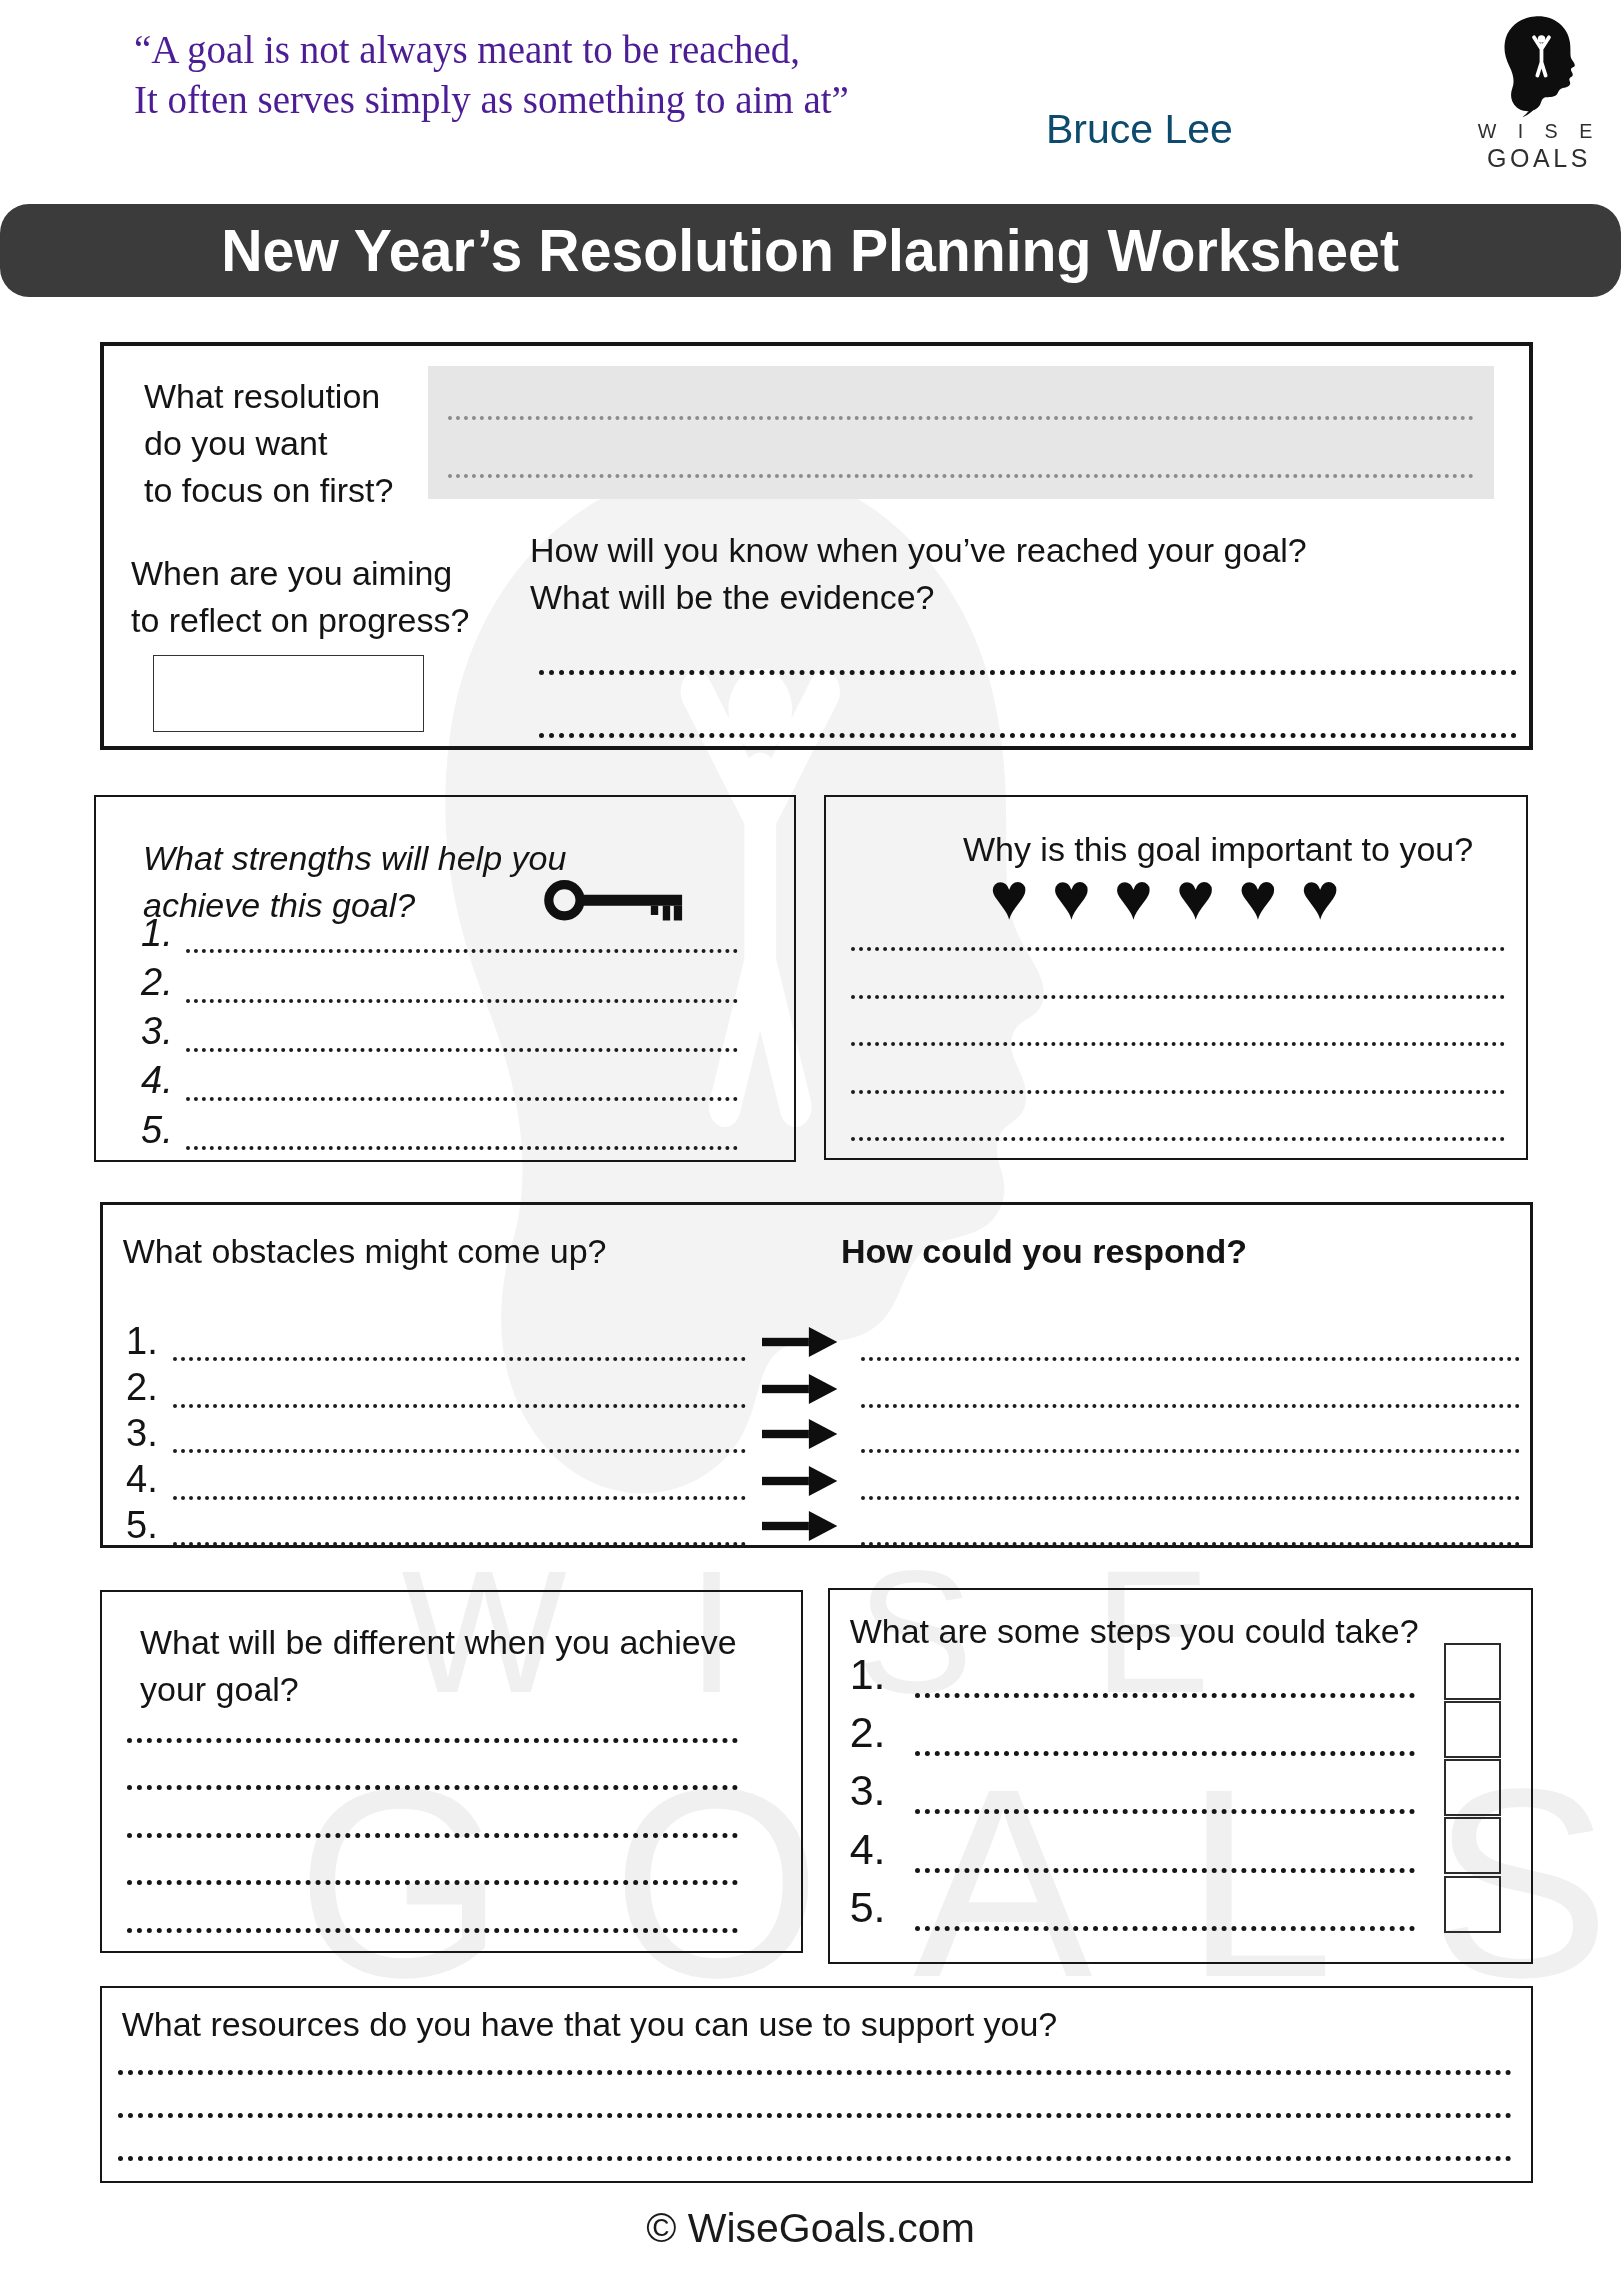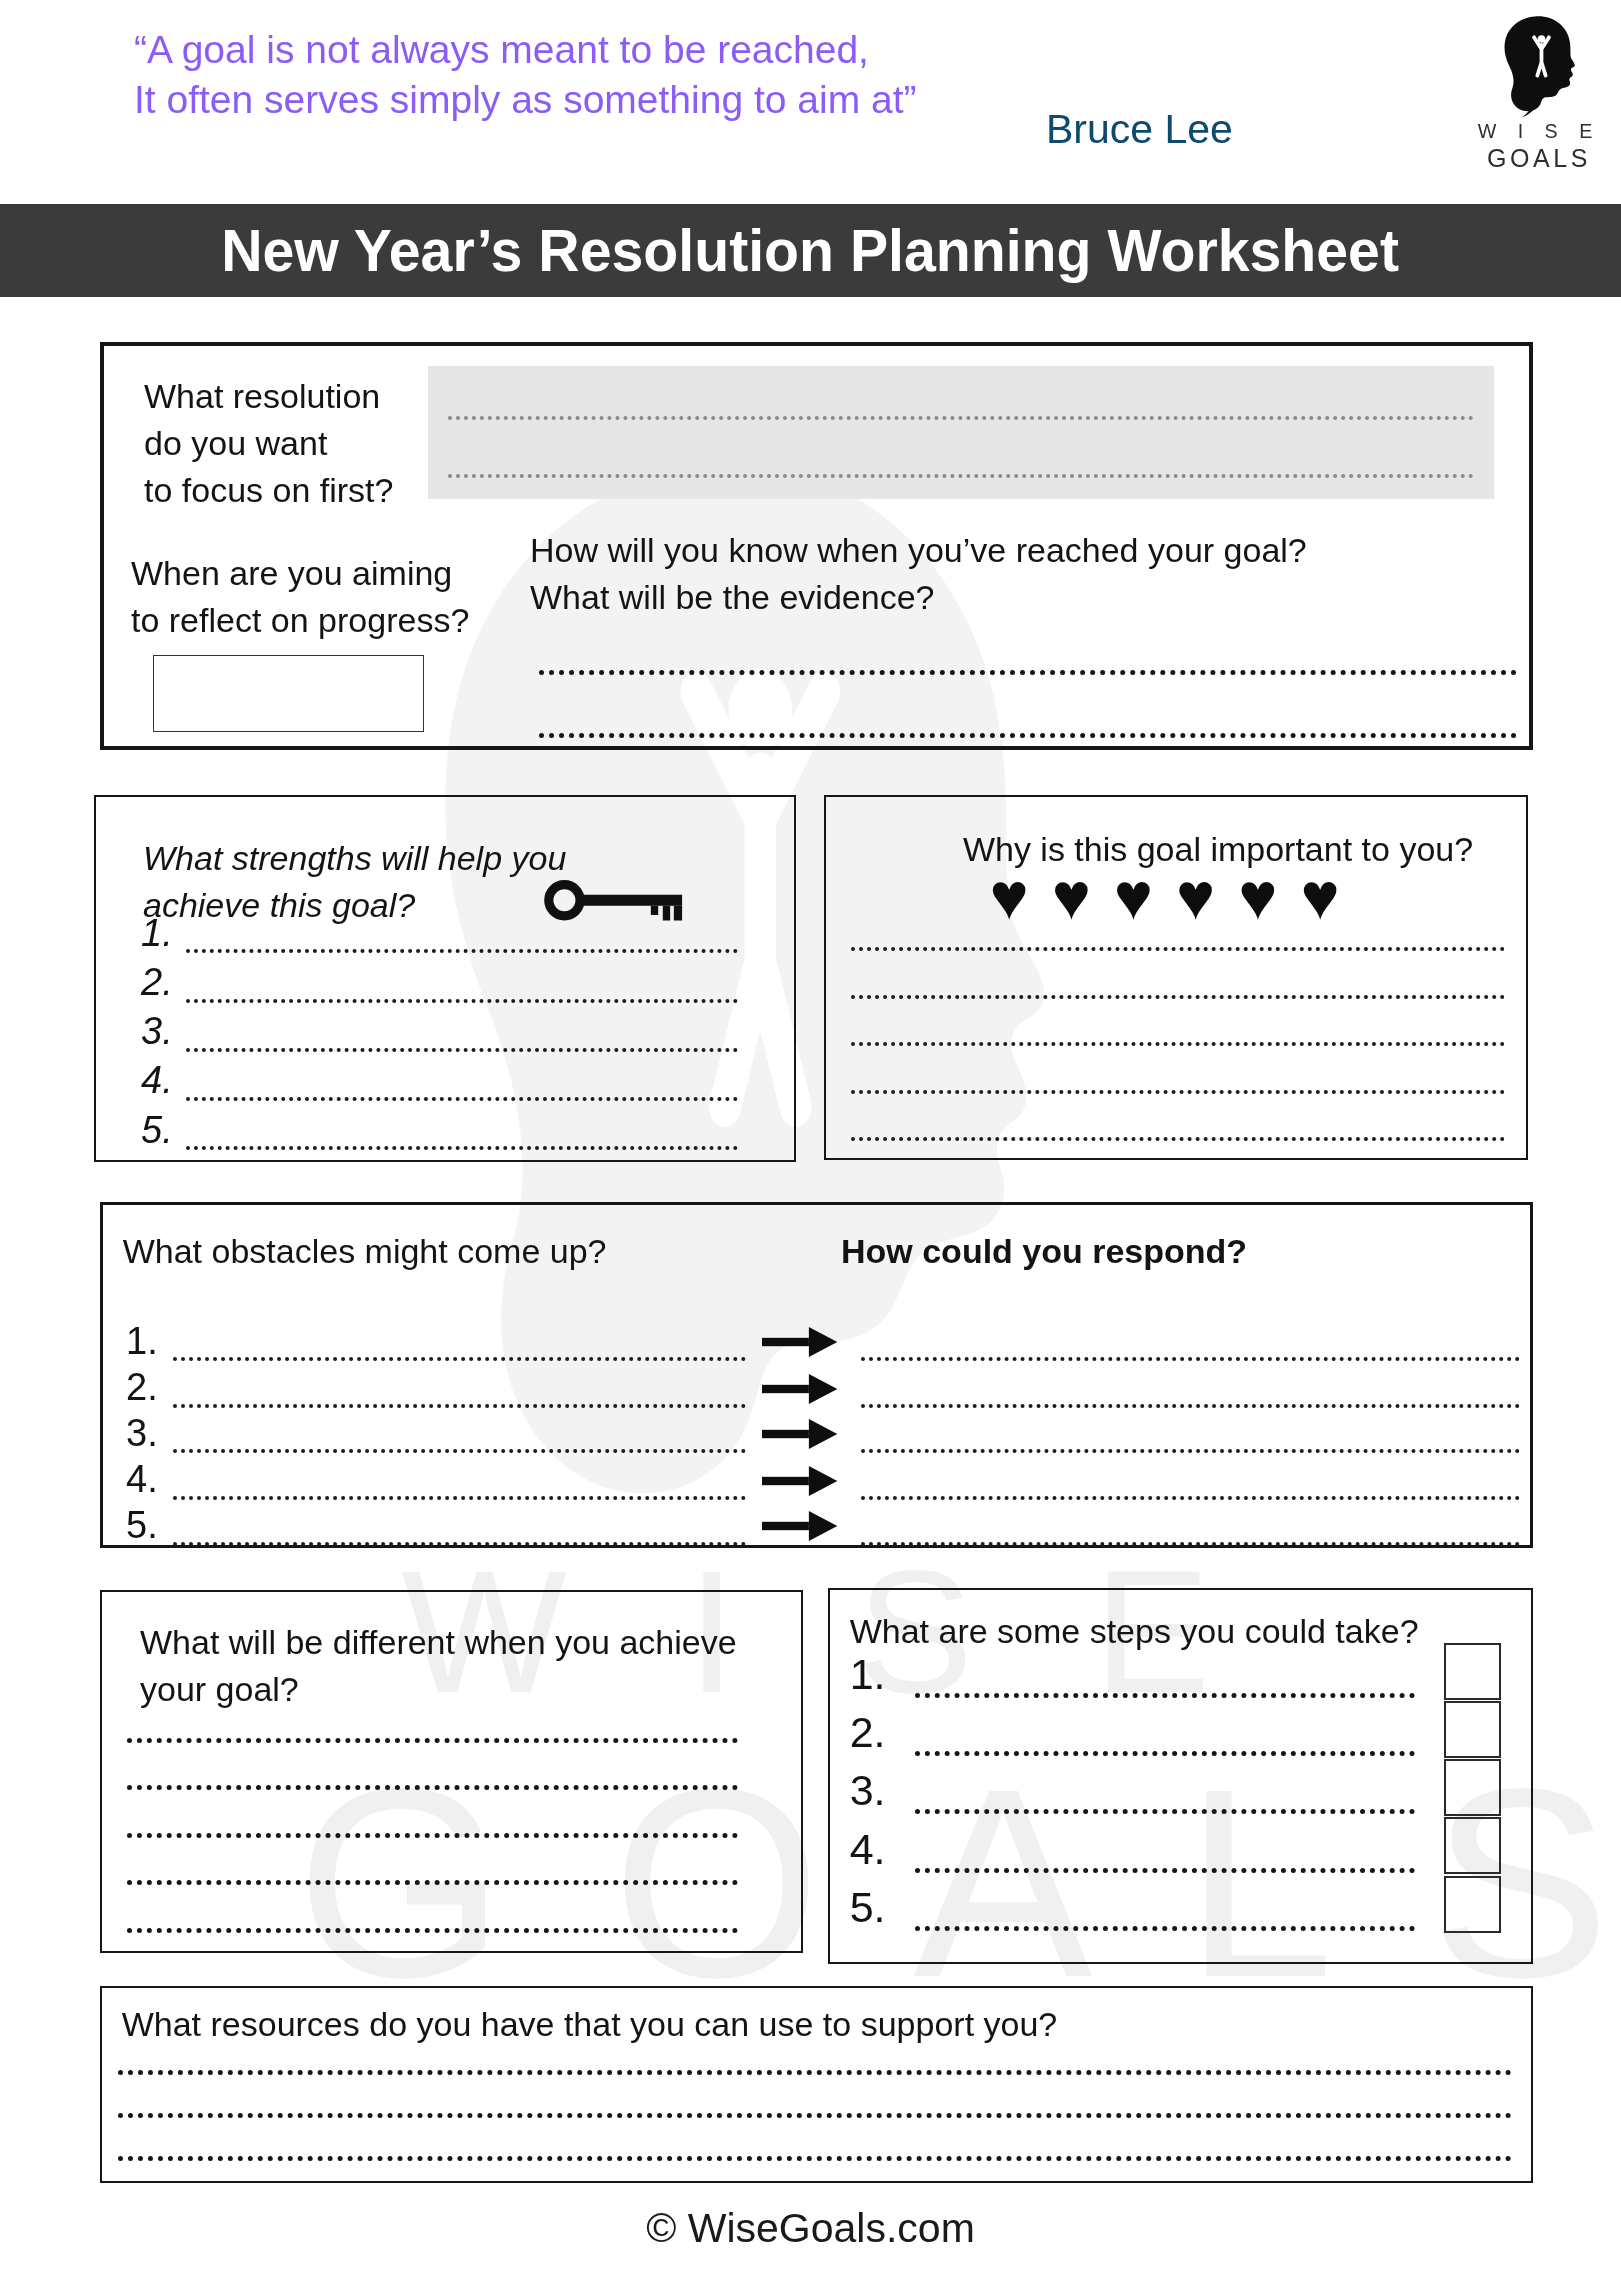--- a/index.html
+++ b/index.html
@@ -6,29 +6,29 @@
   #page{
     position:relative;width:1621px;height:2293px;overflow:hidden;
     background:#ffffff;color:#161616;
     font-family:"Liberation Sans", sans-serif;
   }
   .abs{position:absolute;}
   
   .wm{color:#f3f3f3;user-select:none;}
   .wm-word{color:#f0f0f0;font-weight:400;white-space:nowrap;text-align:center;}
   
-  .quote{font-size:39px;line-height:50px;color:#8b5cf6;}
+  .quote{font-size:39px;line-height:50px;color:#4c1d95;font-family:Liberation Serif, serif;}
   .attribution{font-size:41px;color:#0c4a6e;}
   .logo{width:152px;text-align:center;color:#2f2f2f;}
   .logo svg{display:block;margin:0 auto;}
   .logo .w1{font-size:19.7px;letter-spacing:8px;margin-top:1.8px;}
   .logo .w2{font-size:25px;letter-spacing:3.6px;margin-top:0.9px;}
   
   .banner{left:0;top:204px;width:1621px;height:93px;background:#3b3b3b;
-          display:flex;align-items:center;justify-content:center;}
+          display:flex;align-items:center;justify-content:center;border-radius:29px;}
   .banner-title{color:#ffffff;font-size:59px;font-weight:bold;transform:scaleX(.97);white-space:nowrap;}
   
   .panel{position:absolute;border:2.7px solid #161616;box-sizing:border-box;background:transparent;}
   .qtitle{font-size:34px;line-height:47px;color:#141414;}
   .qtitle span{display:block;white-space:nowrap;}
   .num{font-size:38px;color:#141414;}
   .num-big{font-size:43px;color:#141414;}
   .dots{height:0;border-bottom:5.4px dotted #161616;}
   .dots.thin{border-bottom:4.5px dotted #1c1c1c;}
   .dots.gray{border-bottom:4.5px dotted #8b8b8b;}

